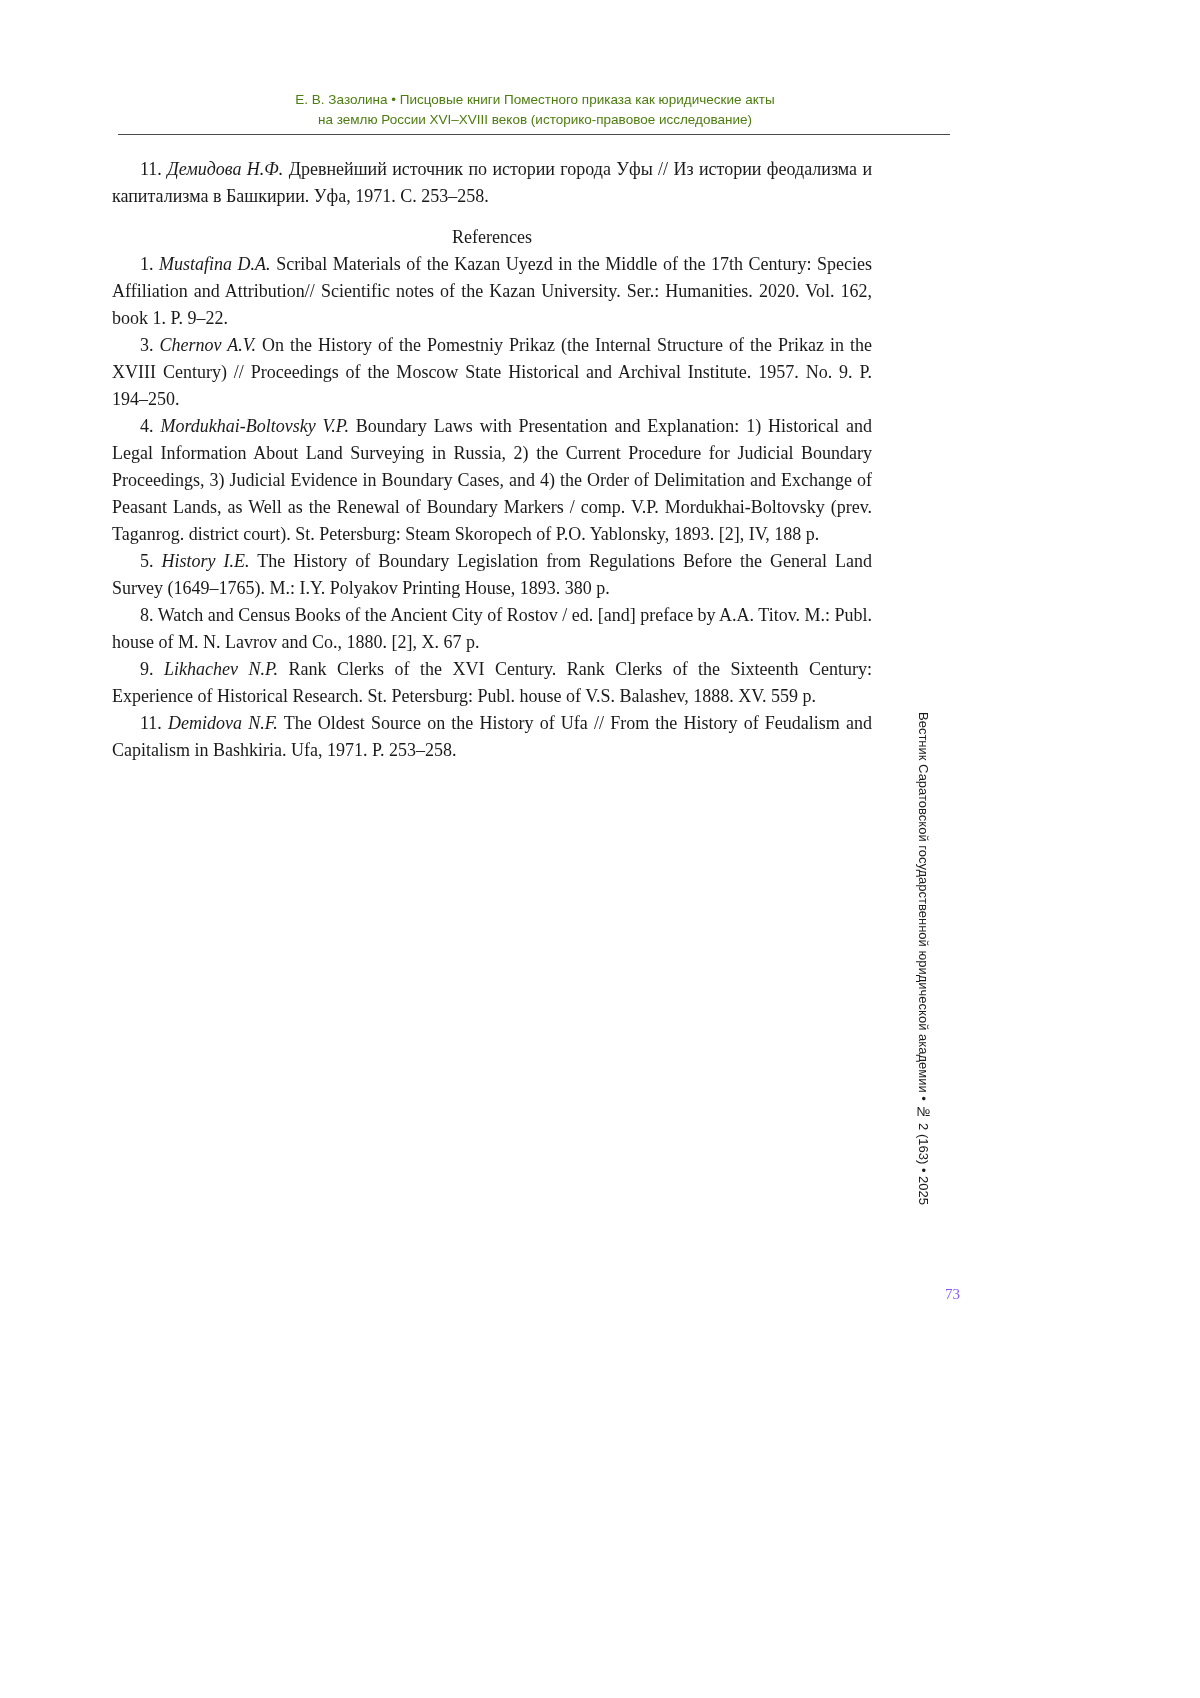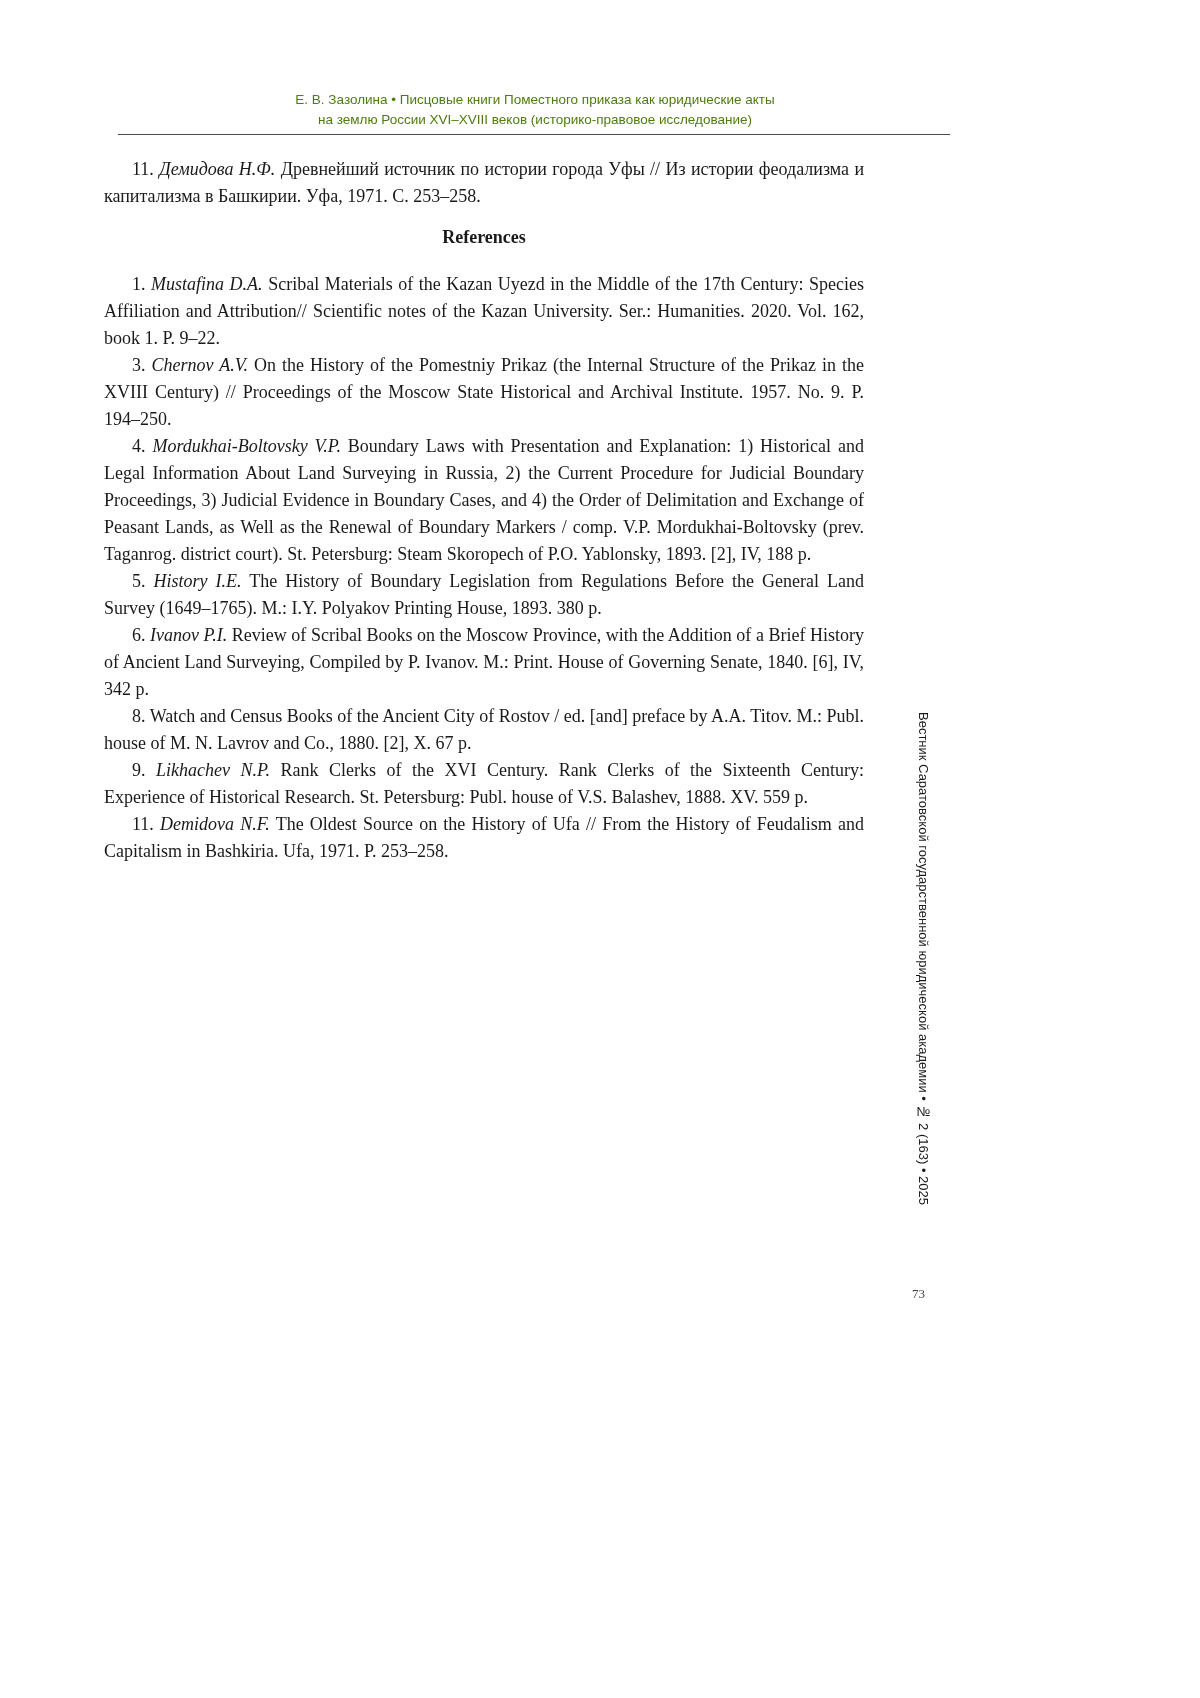--- a/index.html
+++ b/index.html
@@ -38,58 +38,58 @@
     position: absolute;
     top: 134px;
     left: 118px;
     width: 832px;
     border-bottom: 1.3px solid #4a4a4a;
   }
   
   .content {
     position: absolute;
     top: 156px;
-    left: 104px;
+    left: 112px;
     width: 760px;
     font-size: 18px;
     line-height: 27px;
     text-align: justify;
   }
   .ref {
     margin: 0;
     text-indent: 28px;
     text-align: justify;
   }
   .it { font-style: italic; }
   .refs-heading {
-    margin: 14px 0 20px 0;
+    margin: 14px 0 0 0;
     font-size: 18px;
     line-height: 27px;
-    font-weight: bold;
+    font-weight: normal;
     text-align: center;
     text-indent: 0;
   }
   
   .sidebar-vertical {
     position: absolute;
     top: 712px;
     left: 916px;
     height: 480px;
     writing-mode: vertical-rl;
     font-family: "Liberation Sans", "DejaVu Sans", sans-serif;
     font-size: 13px;
     color: #1a1a1a;
     white-space: nowrap;
   }
   .page-number {
     position: absolute;
     top: 1286px;
-    left: 912px;
-    font-size: 13px;
-    color: #404040;
+    left: 945px;
+    font-size: 15px;
+    color: #8b5cf6;
   }
 </style>
 </head>
 <body>
 
 <div class="page">
 
   <header class="running-header">
     <div>Е. В. Зазолина  •  Писцовые книги Поместного приказа как юридические акты</div>
     <div>на землю России XVI–XVIII веков (историко-правовое исследование)</div>
@@ -104,21 +104,20 @@
 
     <p class="ref"><span>1.</span> <span class="it">Mustafina D.A.</span> <span>Scribal Materials of the Kazan Uyezd in the Middle of the 17th Century: Species Affiliation and Attribution// Scientific notes of the Kazan University. Ser.: Humanities. 2020. Vol. 162, book 1. P. 9–22.</span></p>
 
 
     <p class="ref"><span>3.</span> <span class="it">Chernov A.V.</span> <span>On the History of the Pomestniy Prikaz (the Internal Structure of the Prikaz in the XVIII Century) // Proceedings of the Moscow State Historical and Archival Institute. 1957. No. 9. P. 194–250.</span></p>
 
     <p class="ref"><span>4.</span> <span class="it">Mordukhai-Boltovsky V.P.</span> <span>Boundary Laws with Presentation and Explanation: 1) Historical and Legal Information About Land Surveying in Russia, 2) the Current Procedure for Judicial Boundary Proceedings, 3) Judicial Evidence in Boundary Cases, and 4) the Order of Delimitation and Exchange of Peasant Lands, as Well as the Renewal of Boundary Markers / comp. V.P. Mordukhai-Boltovsky (prev. Taganrog. district court). St. Petersburg: Steam Skoropech of P.O. Yablonsky, 1893. [2], IV, 188 p.</span></p>
 
     <p class="ref"><span>5.</span> <span class="it">History I.E.</span> <span>The History of Boundary Legislation from Regulations Before the General Land Survey (1649–1765). M.: I.Y. Polyakov Printing House, 1893. 380 p.</span></p>
 
-    <p class="ref"><span>6.</span> <span class="it">Ivanov P.I.</span> <span>Review of Scribal Books on the Moscow Province, with the Addition of a Brief History of Ancient Land Surveying, Compiled by P. Ivanov. M.: Print. House of Governing Senate, 1840. [6], IV, 342 p.</span></p>
 
 
     <p class="ref"><span>8.</span> <span class="it"></span> <span>Watch and Census Books of the Ancient City of Rostov / ed. [and] preface by A.A. Titov. M.: Publ. house of M. N. Lavrov and Co., 1880. [2], X. 67 p.</span></p>
 
     <p class="ref"><span>9.</span> <span class="it">Likhachev N.P.</span> <span>Rank Clerks of the XVI Century. Rank Clerks of the Sixteenth Century: Experience of Historical Research. St. Petersburg: Publ. house of V.S. Balashev, 1888. XV. 559 p.</span></p>
 
 
     <p class="ref"><span>11.</span> <span class="it">Demidova N.F.</span> <span>The Oldest Source on the History of Ufa // From the History of Feudalism and Capitalism in Bashkiria. Ufa, 1971. P. 253–258.</span></p>
 
   </main>

